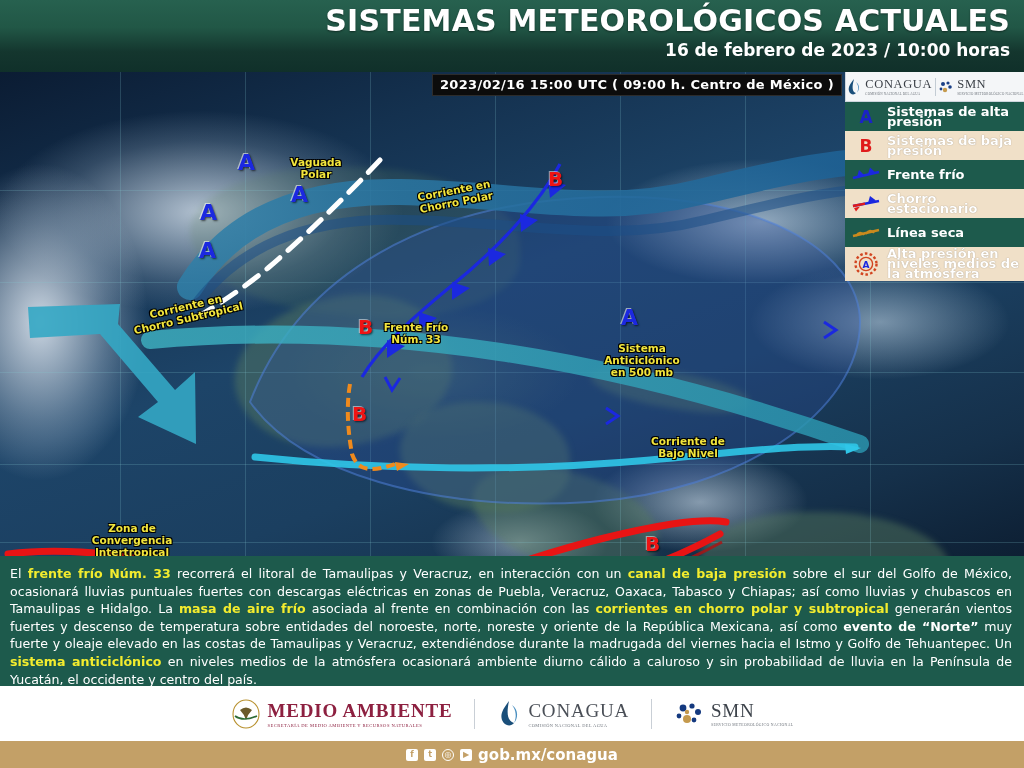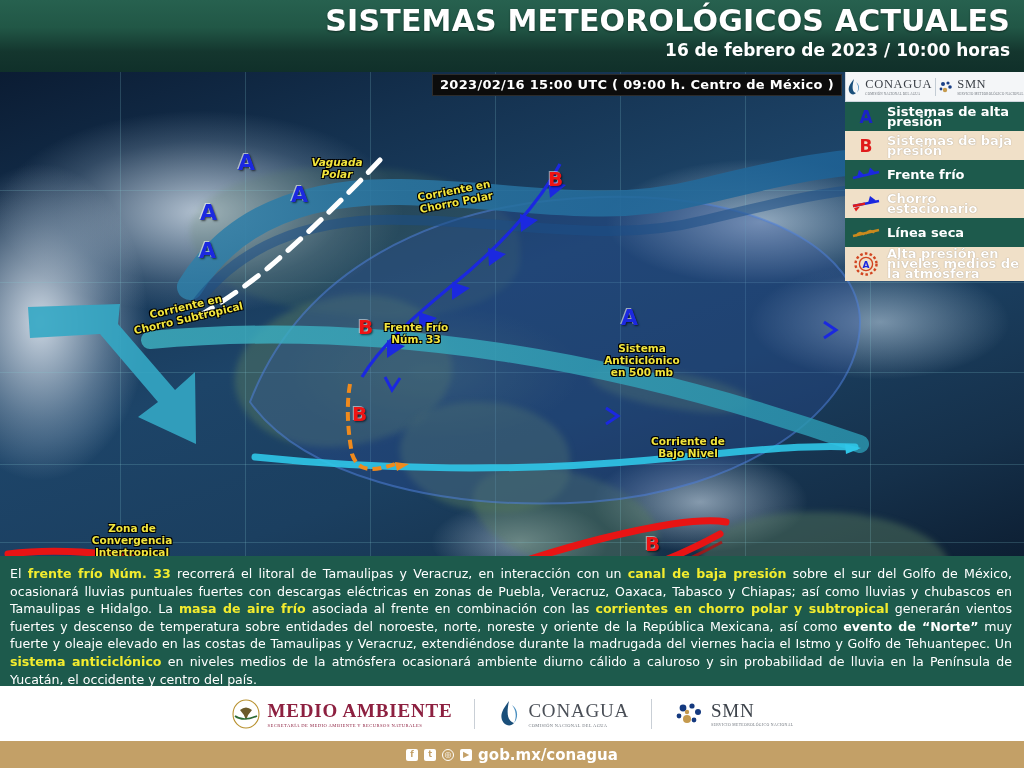--- a/index.html
+++ b/index.html
@@ -257,21 +257,21 @@
     <div class="bigA" style="left:291px; top:110px;">A</div>
     <div class="bigA" style="left:200px; top:128px;">A</div>
     <div class="bigA" style="left:199px; top:166px;">A</div>
     <div class="bigA" style="left:621px; top:233px;">A</div>
 
     <div class="bigB" style="left:358px; top:243px;">B</div>
     <div class="bigB" style="left:352px; top:330px;">B</div>
     <div class="bigB" style="left:645px; top:460px;">B</div>
     <div class="bigB" style="left:548px; top:95px;">B</div>
 
-    <div class="ann" style="left:291px; top:84px; width:92px;font-style:italic;">Vaguada
+    <div class="ann" style="left:270px; top:84px; width:92px;">Vaguada
 Polar</div>
     <div class="ann" style="left:400px; top:112px; width:110px; transform:rotate(-11deg);">Corriente en
 Chorro Polar</div>
     <div class="ann" style="left:128px; top:228px; width:118px; transform:rotate(-13deg);">Corriente en
 Chorro Subtropical</div>
     <div class="ann" style="left:375px; top:249px; width:82px;">Frente Frío
 Núm. 33</div>
     <div class="ann" style="left:588px; top:270px; width:108px;">Sistema
 Anticiclónico
 en 500 mb</div>

